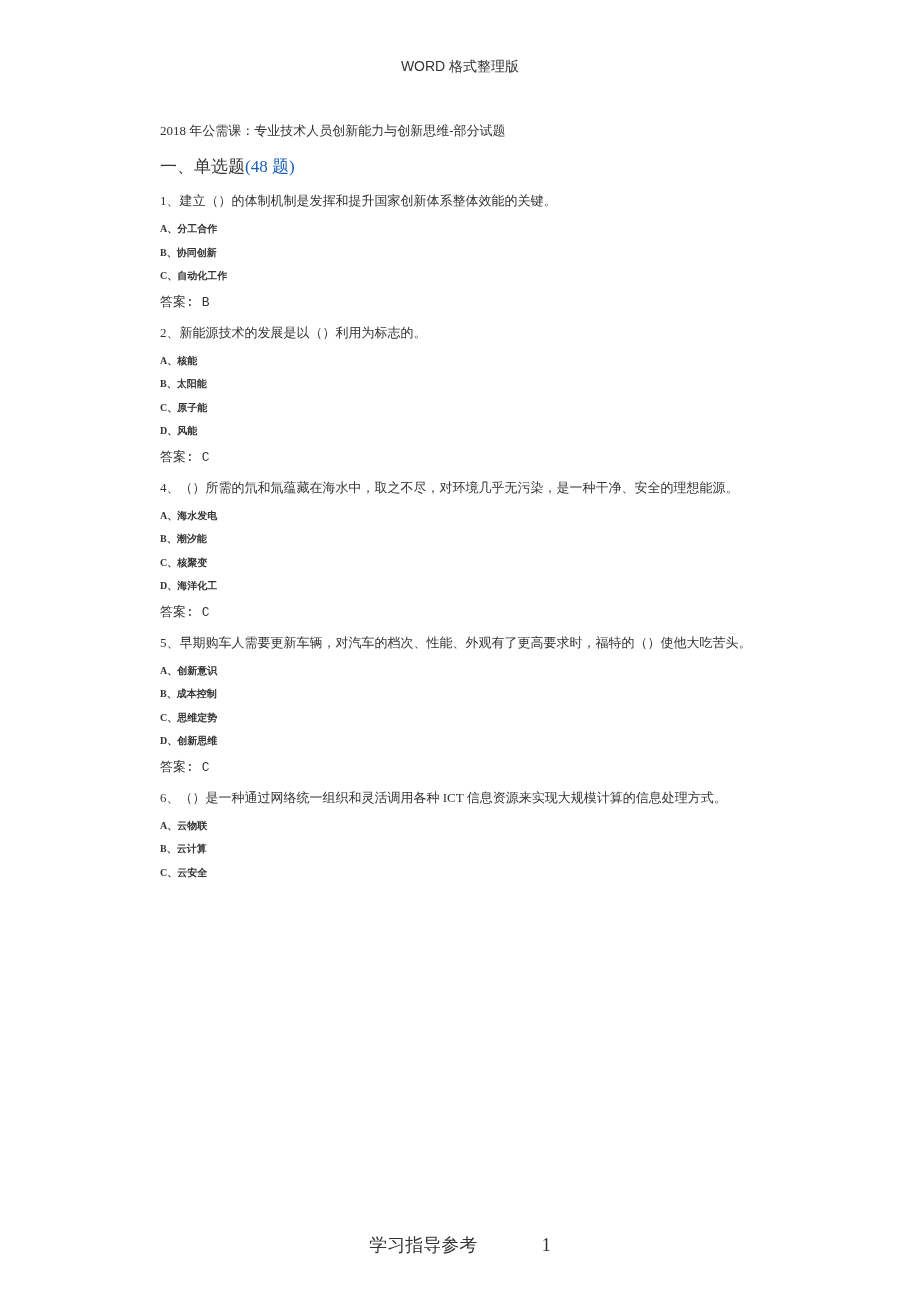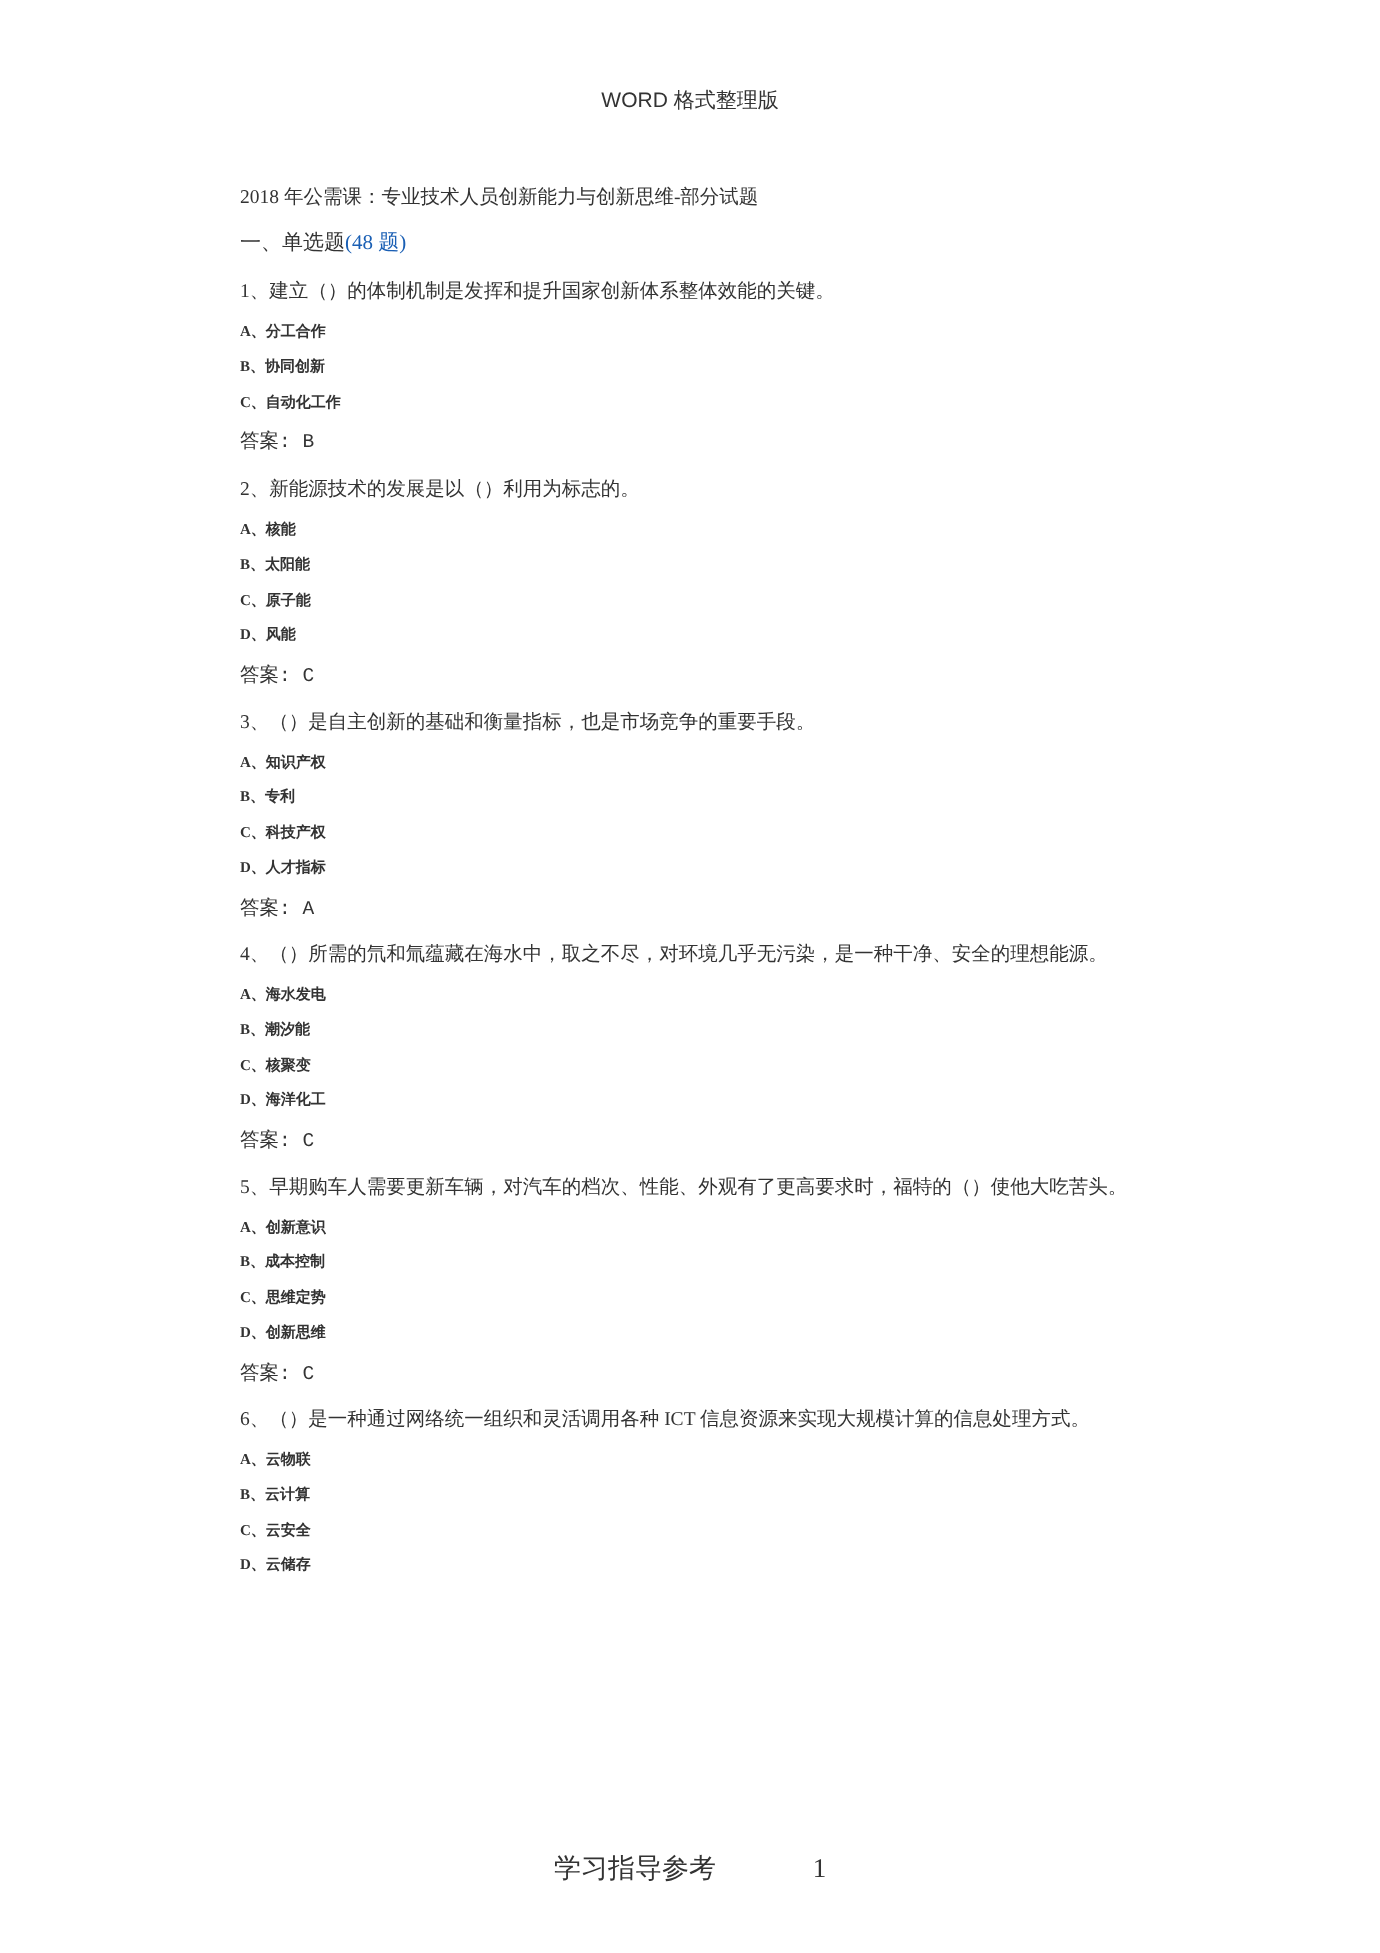--- a/index.html
+++ b/index.html
@@ -25,21 +25,21 @@
       padding: 40px 120px 0 160px;
       font-size: 13px;
       line-height: 2.35;
       color: #333;
     }
     .doc-title {
       font-size: 13px;
       color: #333;
     }
     .section-header {
-      font-size: 14px;
+      font-size: 17px;
     }
     .blue-text {
       color: #1a5fb4;
     }
     .question-stem {
       font-size: 13px;
     }
     .option {
       font-size: 10px;
       font-weight: bold;
@@ -89,28 +89,20 @@
 
   <div>
     <div class="question-stem">2、新能源技术的发展是以（）利用为标志的。</div>
     <div class="option">A、核能</div>
     <div class="option">B、太阳能</div>
     <div class="option">C、原子能</div>
     <div class="option">D、风能</div>
     <div class="answer"><span class="answer-label">答案:</span> <span>C</span></div>
   </div>
 
-  <div>
-    <div class="question-stem">3、（）是自主创新的基础和衡量指标，也是市场竞争的重要手段。</div>
-    <div class="option">A、知识产权</div>
-    <div class="option">B、专利</div>
-    <div class="option">C、科技产权</div>
-    <div class="option">D、人才指标</div>
-    <div class="answer"><span class="answer-label">答案:</span> <span>A</span></div>
-  </div>
 
   <div>
     <div class="question-stem">4、（）所需的氘和氚蕴藏在海水中，取之不尽，对环境几乎无污染，是一种干净、安全的理想能源。</div>
     <div class="option">A、海水发电</div>
     <div class="option">B、潮汐能</div>
     <div class="option">C、核聚变</div>
     <div class="option">D、海洋化工</div>
     <div class="answer"><span class="answer-label">答案:</span> <span>C</span></div>
   </div>
 
@@ -121,21 +113,20 @@
     <div class="option">C、思维定势</div>
     <div class="option">D、创新思维</div>
     <div class="answer"><span class="answer-label">答案:</span> <span>C</span></div>
   </div>
 
   <div>
     <div class="question-stem">6、（）是一种通过网络统一组织和灵活调用各种 ICT 信息资源来实现大规模计算的信息处理方式。</div>
     <div class="option">A、云物联</div>
     <div class="option">B、云计算</div>
     <div class="option">C、云安全</div>
-    <div class="option">D、云储存</div>
   </div>
 
 </div>
 
 <div class="page-footer">
   <span class="footer-text">学习指导参考</span>
   <span class="page-num">1</span>
 </div>
 
 </body></html>

